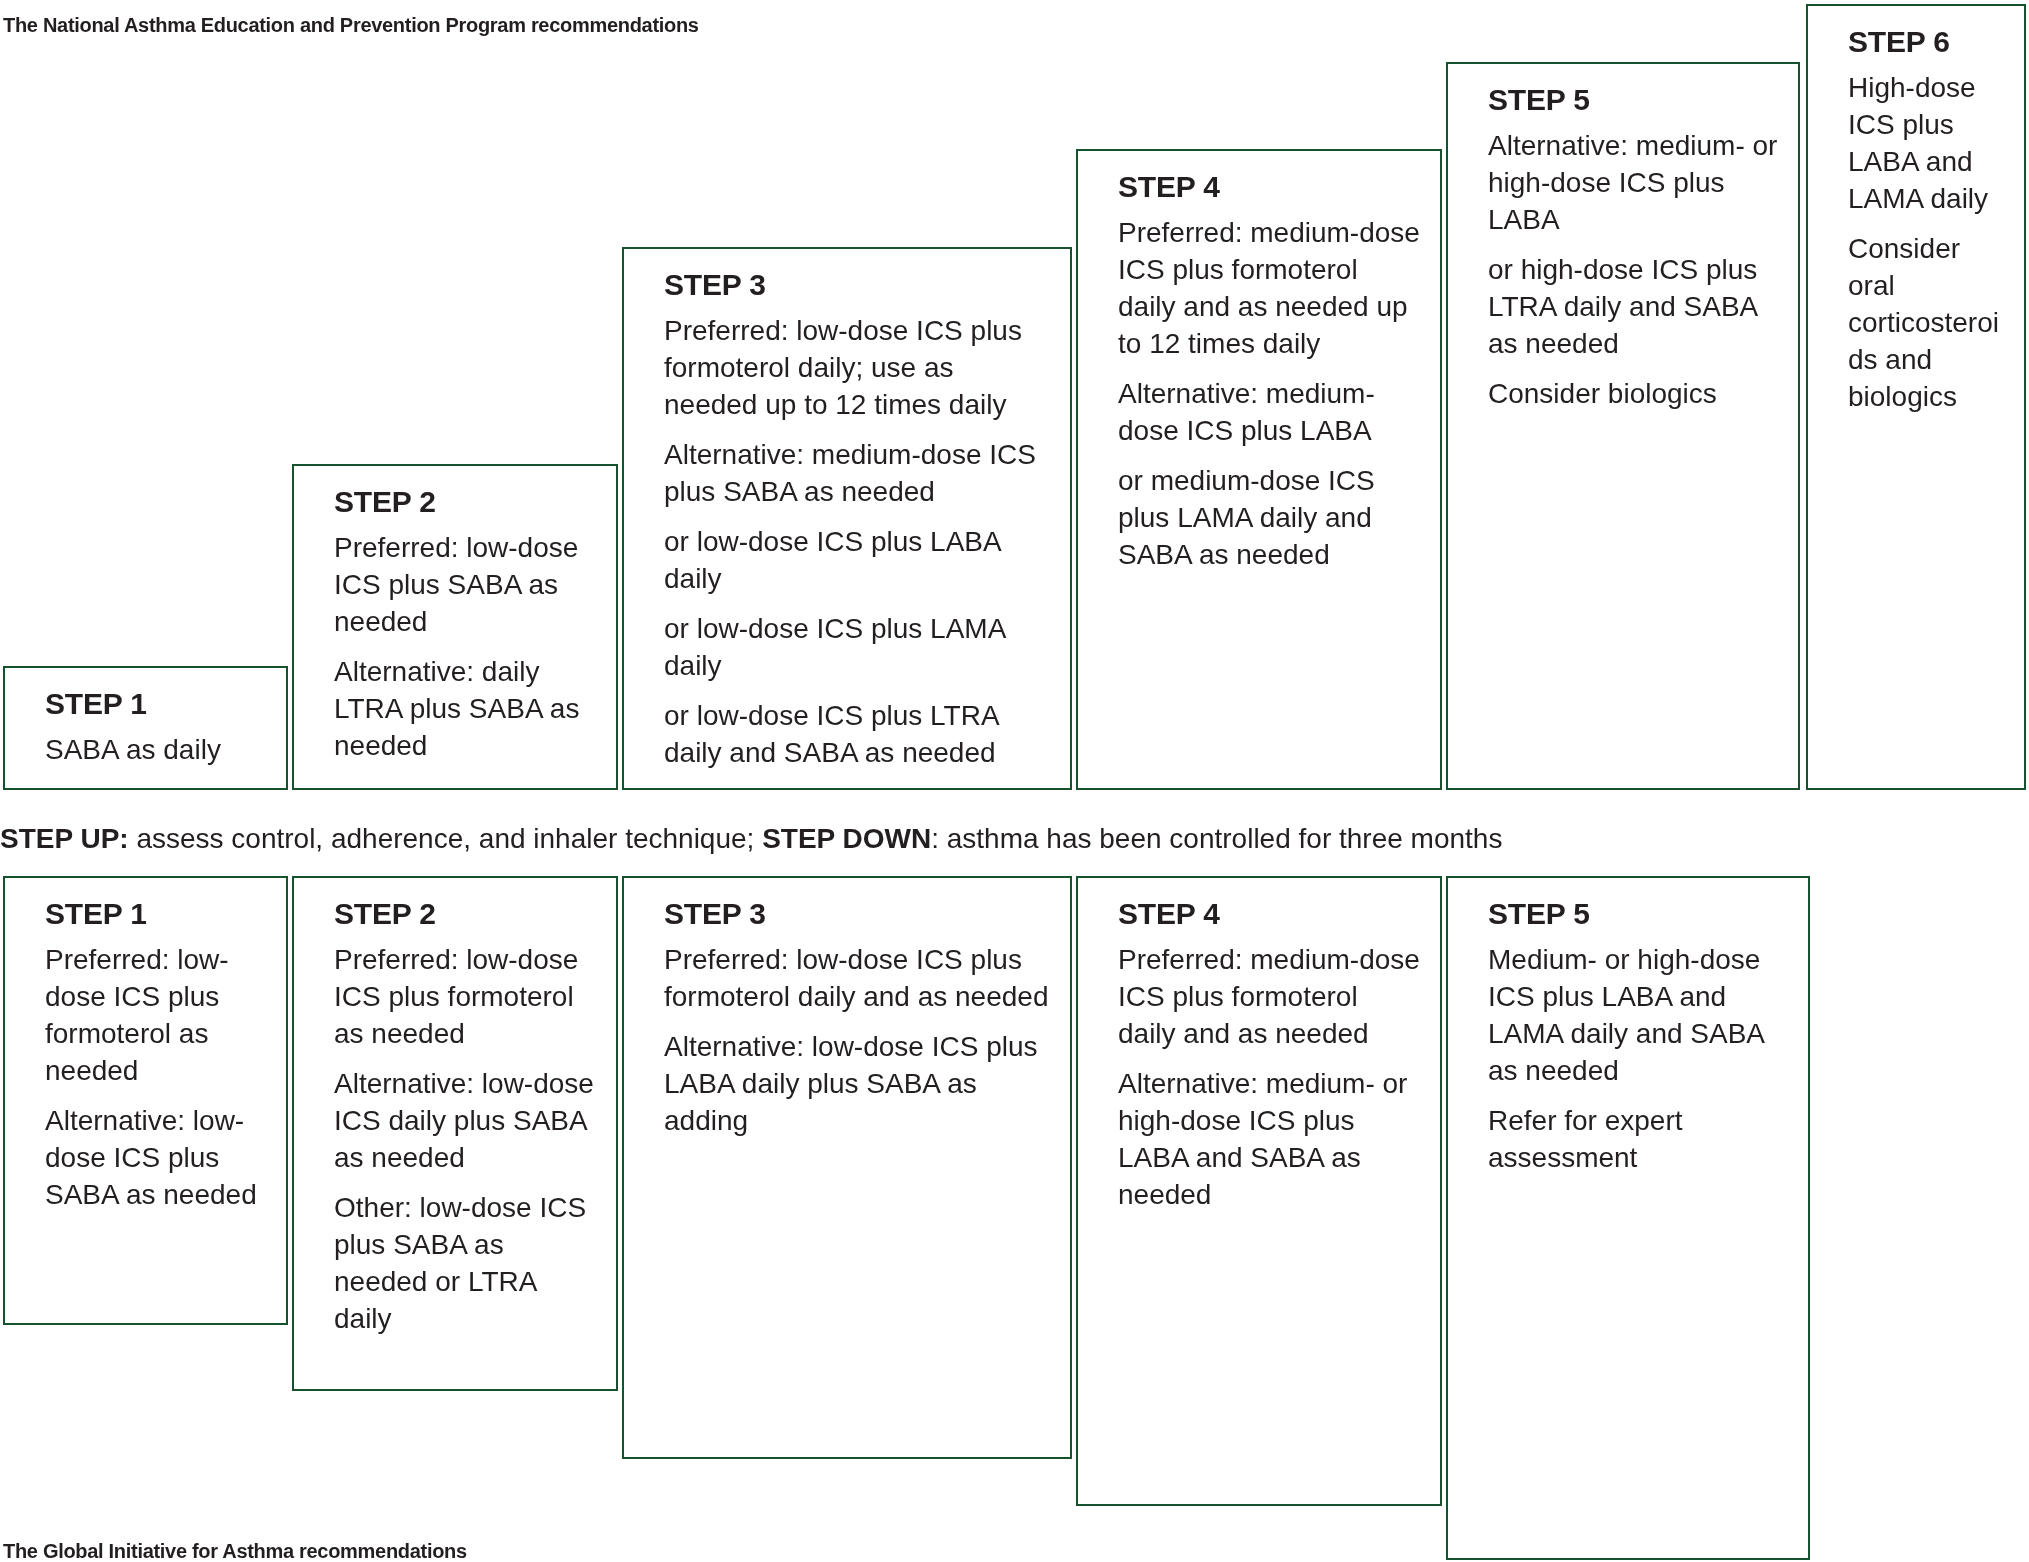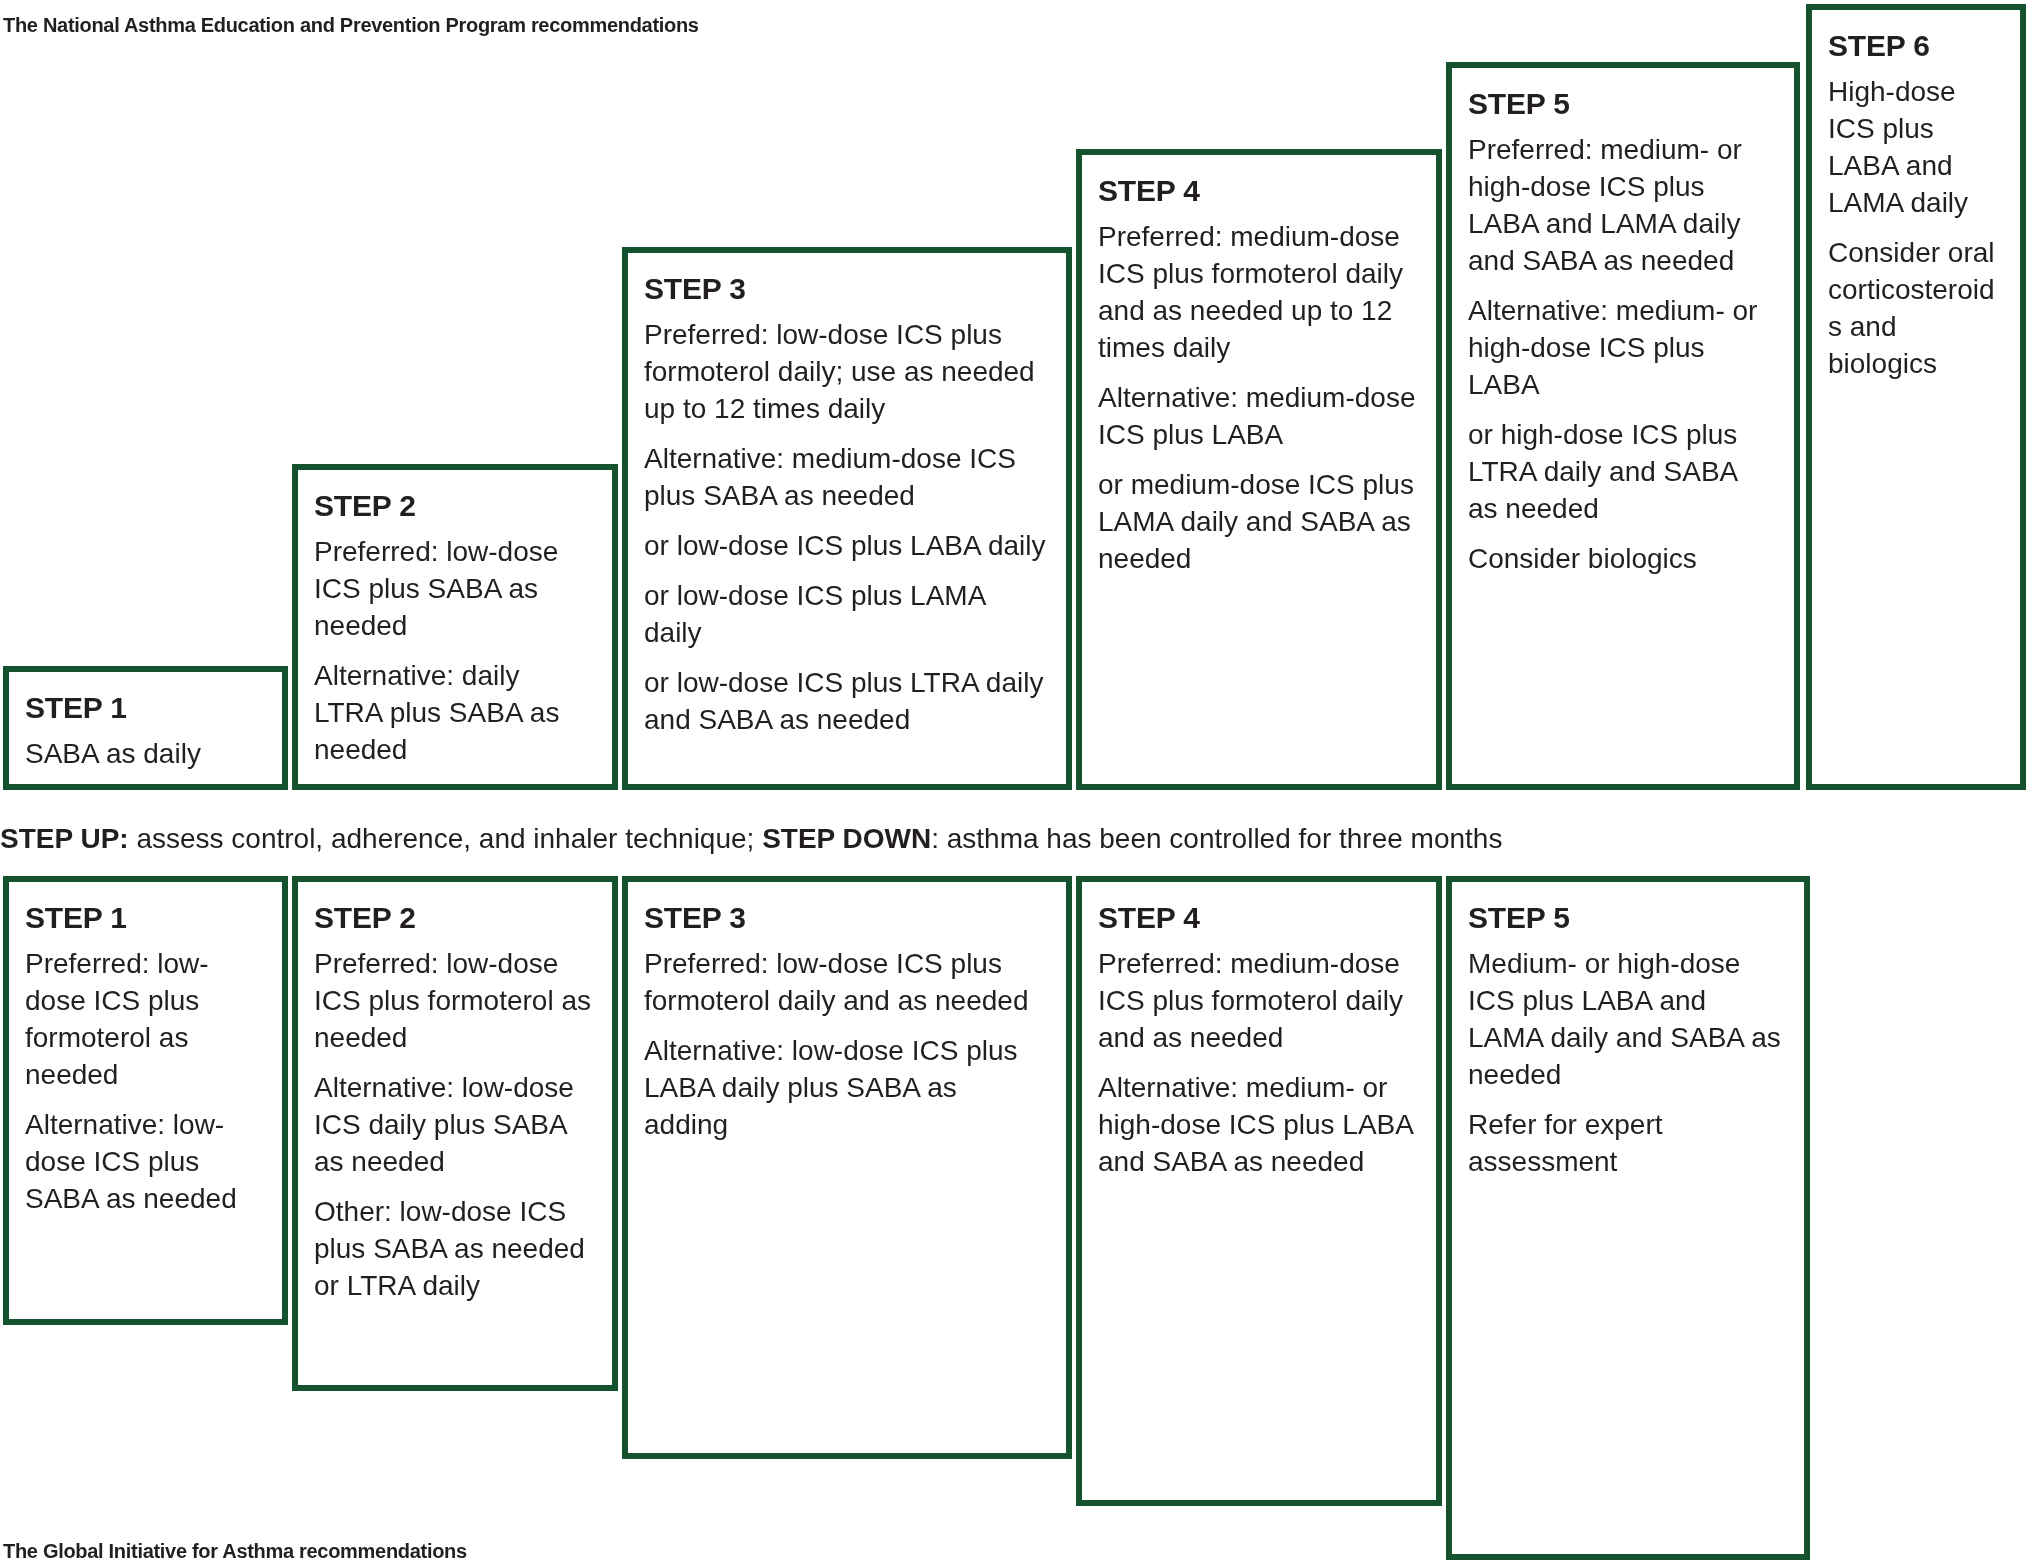--- a/index.html
+++ b/index.html
@@ -19,23 +19,23 @@
     position: absolute;
     left: 3px;
     font-size: 20px;
     font-weight: 700;
     letter-spacing: -0.3px;
     white-space: nowrap;
   }
   .step-box {
     position: absolute;
     box-sizing: border-box;
-    border: 6px solid #14532d;
+    border: 2px solid #14532d;
     background: #ffffff;
-    padding: 17px 20px 14px 16px;
+    padding: 17px 20px 14px 40px;
     overflow: hidden;
   }
   .step-box h2 {
     margin: 0 0 9px 0;
     font-size: 30px;
     line-height: 37px;
     font-weight: 700;
     letter-spacing: -0.2px;
   }
   .step-box p {
@@ -86,21 +86,20 @@
 
   <div class="step-box" style="left:1076px;top:149px;width:366px;height:641px;">
     <h2>STEP 4</h2>
     <p>Preferred: medium-dose ICS plus formoterol daily and as needed up to 12 times daily</p>
     <p>Alternative: medium-dose ICS plus LABA</p>
     <p>or medium-dose ICS plus LAMA daily and SABA as needed</p>
   </div>
 
   <div class="step-box" style="left:1446px;top:62px;width:354px;height:728px;">
     <h2>STEP 5</h2>
-    <p>Preferred: medium- or high-dose ICS plus LABA and LAMA daily and SABA as needed</p>
     <p>Alternative: medium- or high-dose ICS plus LABA</p>
     <p>or high-dose ICS plus LTRA daily and SABA as needed</p>
     <p>Consider biologics</p>
   </div>
 
   <div class="step-box" style="left:1806px;top:4px;width:220px;height:786px;padding-right:12px;">
     <h2>STEP 6</h2>
     <p>High-dose ICS plus LABA and LAMA daily</p>
     <p>Consider oral corticosteroids and biologics</p>
   </div>

